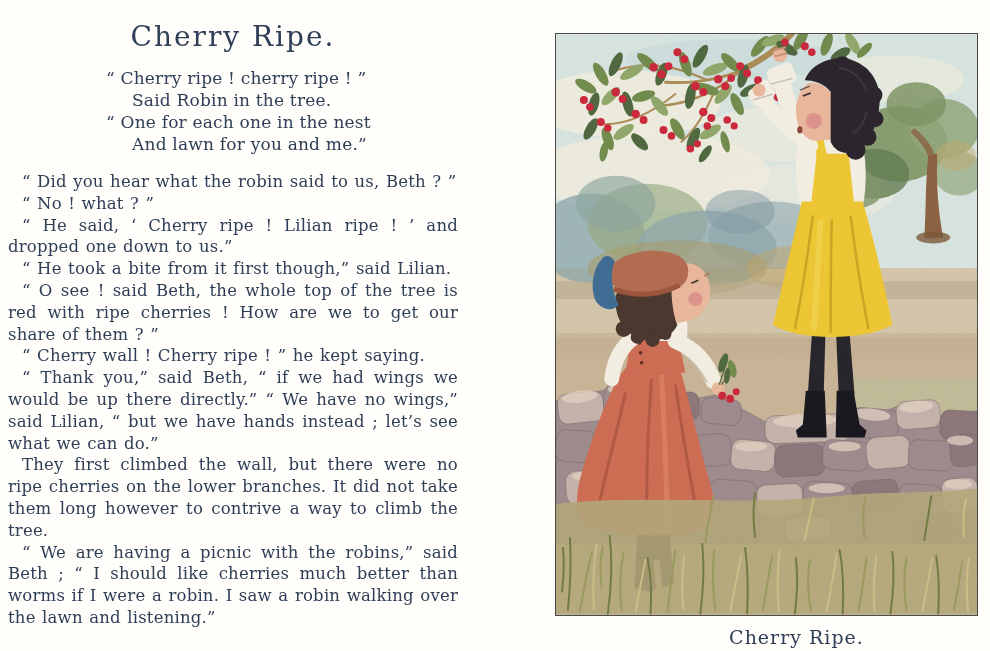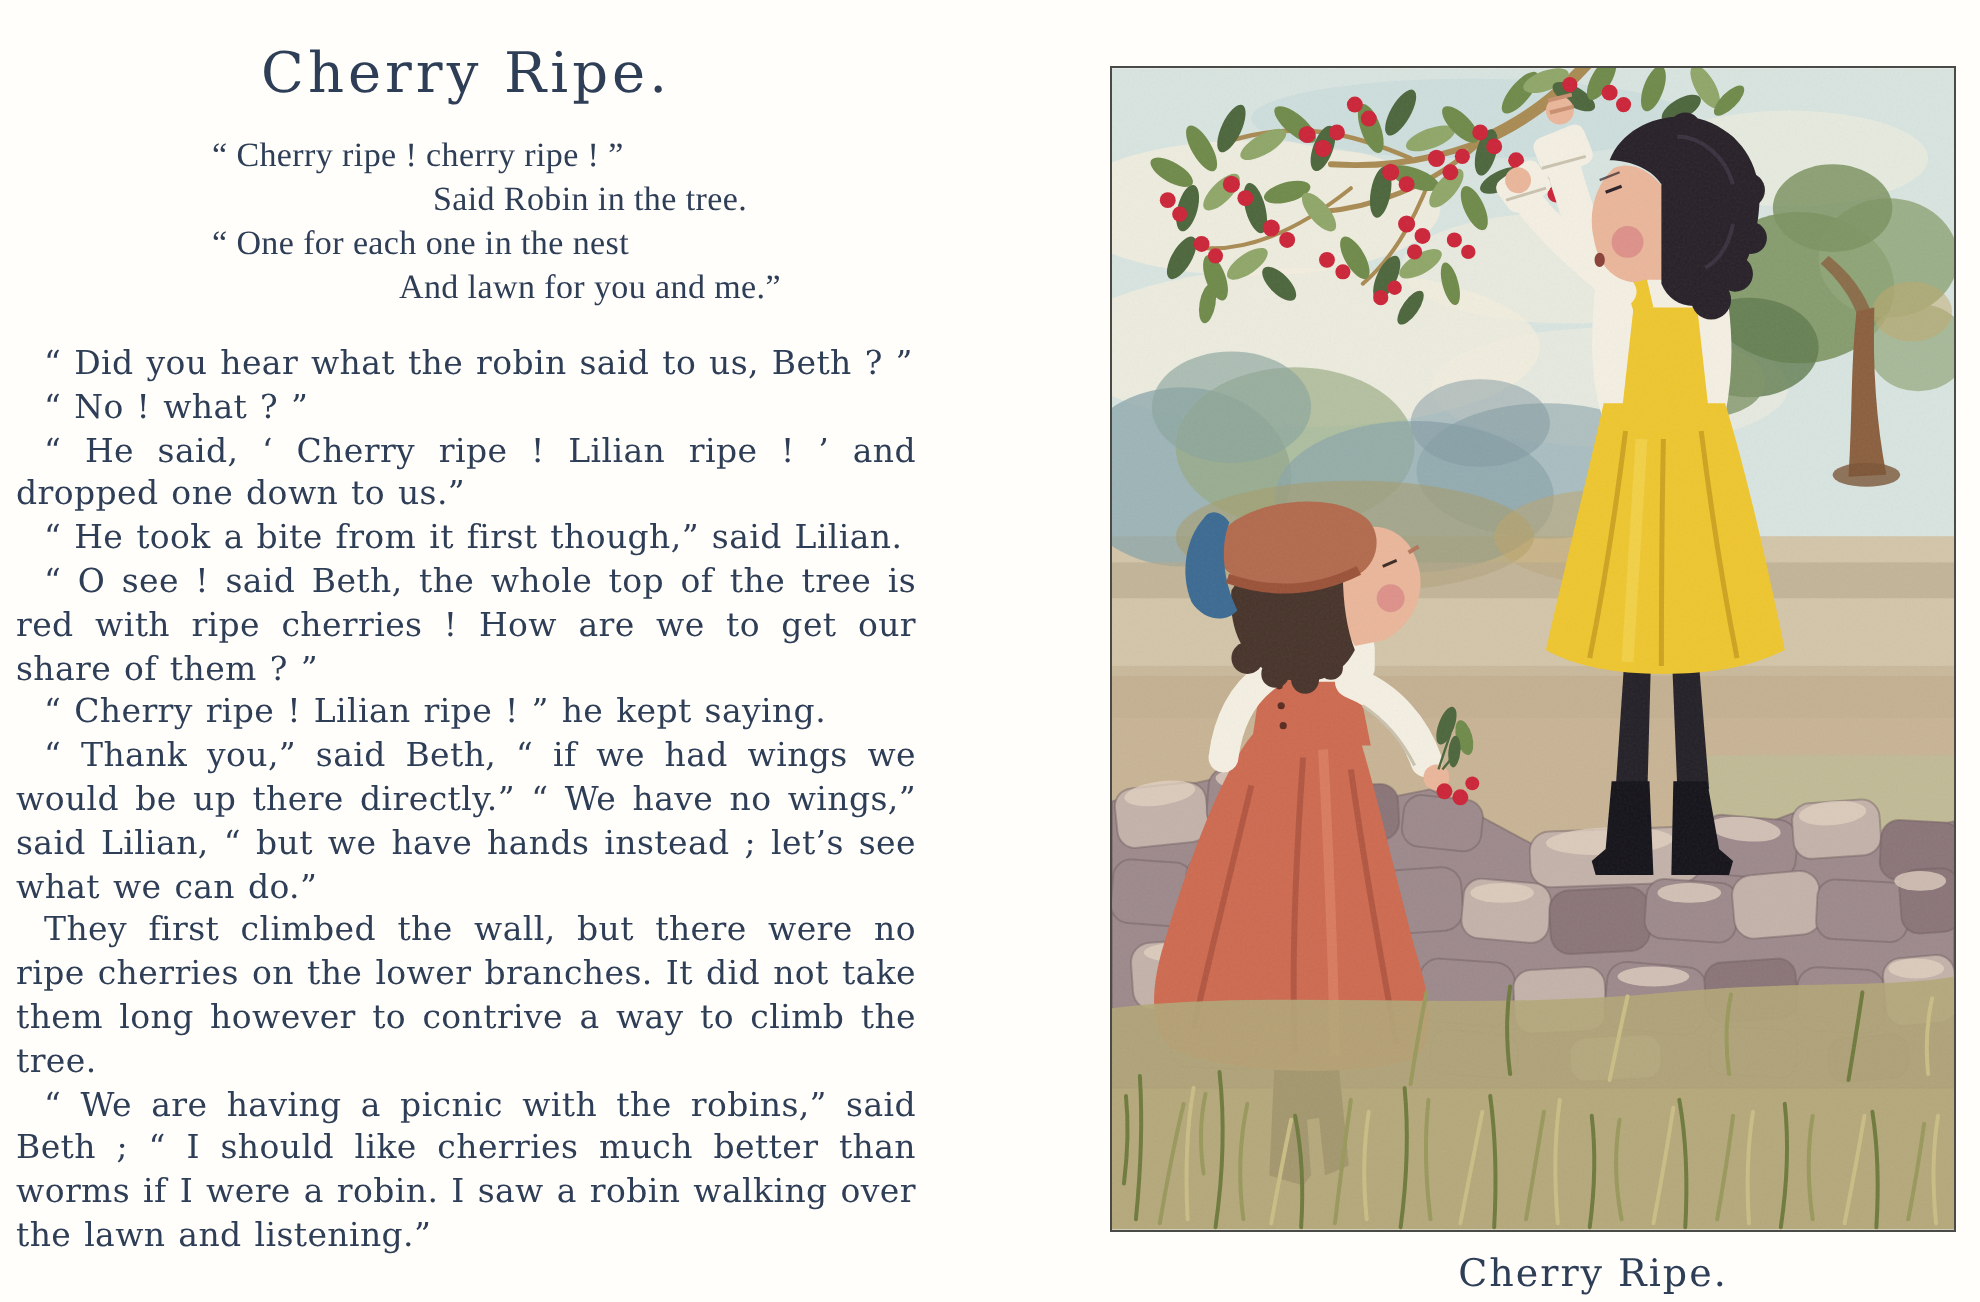--- a/index.html
+++ b/index.html
@@ -12,23 +12,22 @@
   .left-page{
     position:absolute;left:8px;top:20px;width:450px;
   }
   .story-title{
     text-align:center;font-size:28px;letter-spacing:2px;
     margin:0 0 14px 0;font-weight:500;
   }
   .poem{
     margin:12px 0 16px 98px;font-size:17px;line-height:22px;
     letter-spacing:.2px;
-    font-family:Liberation Serif, serif;
-  }
-  .poem-line.indented{padding-left:26px;text-align:center;}
+  }
+  .poem-line.indented{padding-left:26px;}
   .prose{font-size:16.5px;line-height:21.8px;letter-spacing:.2px;word-spacing:1px;}
   .prose p{margin:0;text-indent:14px;text-align:justify;}
   .right-page{position:absolute;left:555px;top:33px;width:423px;}
   .illustration-frame{
     width:421px;height:581px;border:1px solid #4a4a46;background:#e9ece6;
     position:relative;overflow:hidden;
   }
   .illustration-frame svg{display:block;}
   .plate-caption{
     width:423px;text-align:center;font-size:19px;letter-spacing:1px;
@@ -66,21 +65,21 @@
     <div class="poem-line indented">Said Robin in the tree.</div>
     <div class="poem-line">“ One for each one in the nest</div>
     <div class="poem-line indented">And lawn for you and me.”</div>
   </div>
   <div class="prose">
     <p>“ Did you hear what the robin said to us, Beth ? ”</p>
     <p>“ No !  what ? ”</p>
     <p>“ He said, ‘ Cherry ripe !  Lilian ripe ! ’ and dropped one down to us.”</p>
     <p>“ He took a bite from it first though,” said Lilian.</p>
     <p>“ O see !  said Beth, the whole top of the tree is red with ripe cherries !  How are we to get our share of them ? ”</p>
-    <p>“ Cherry ripe !  Lilian ripe ! ” he kept saying.</p>
+    <p>“ Cherry wall !  Cherry ripe ! ” he kept saying.</p>
     <p>“ Thank you,” said Beth, “ if we had wings we would be up there directly.”  “ We have no wings,” said Lilian, “ but we have hands instead ;  let’s see what we can do.”</p>
     <p>They first climbed the wall, but there were no ripe cherries on the lower branches.  It did not take them long however to contrive a way to climb the tree.</p>
     <p>“ We are having a picnic with the robins,” said Beth ;  “ I should like cherries much better than worms if I were a robin.  I saw a robin walking over the lawn and listening.”</p>
 
   </div>
 </div>
 
 <div class="right-page">
   <div class="illustration-frame">
   <svg width="421" height="581" viewBox="0 0 423 583" xmlns="http://www.w3.org/2000/svg">

